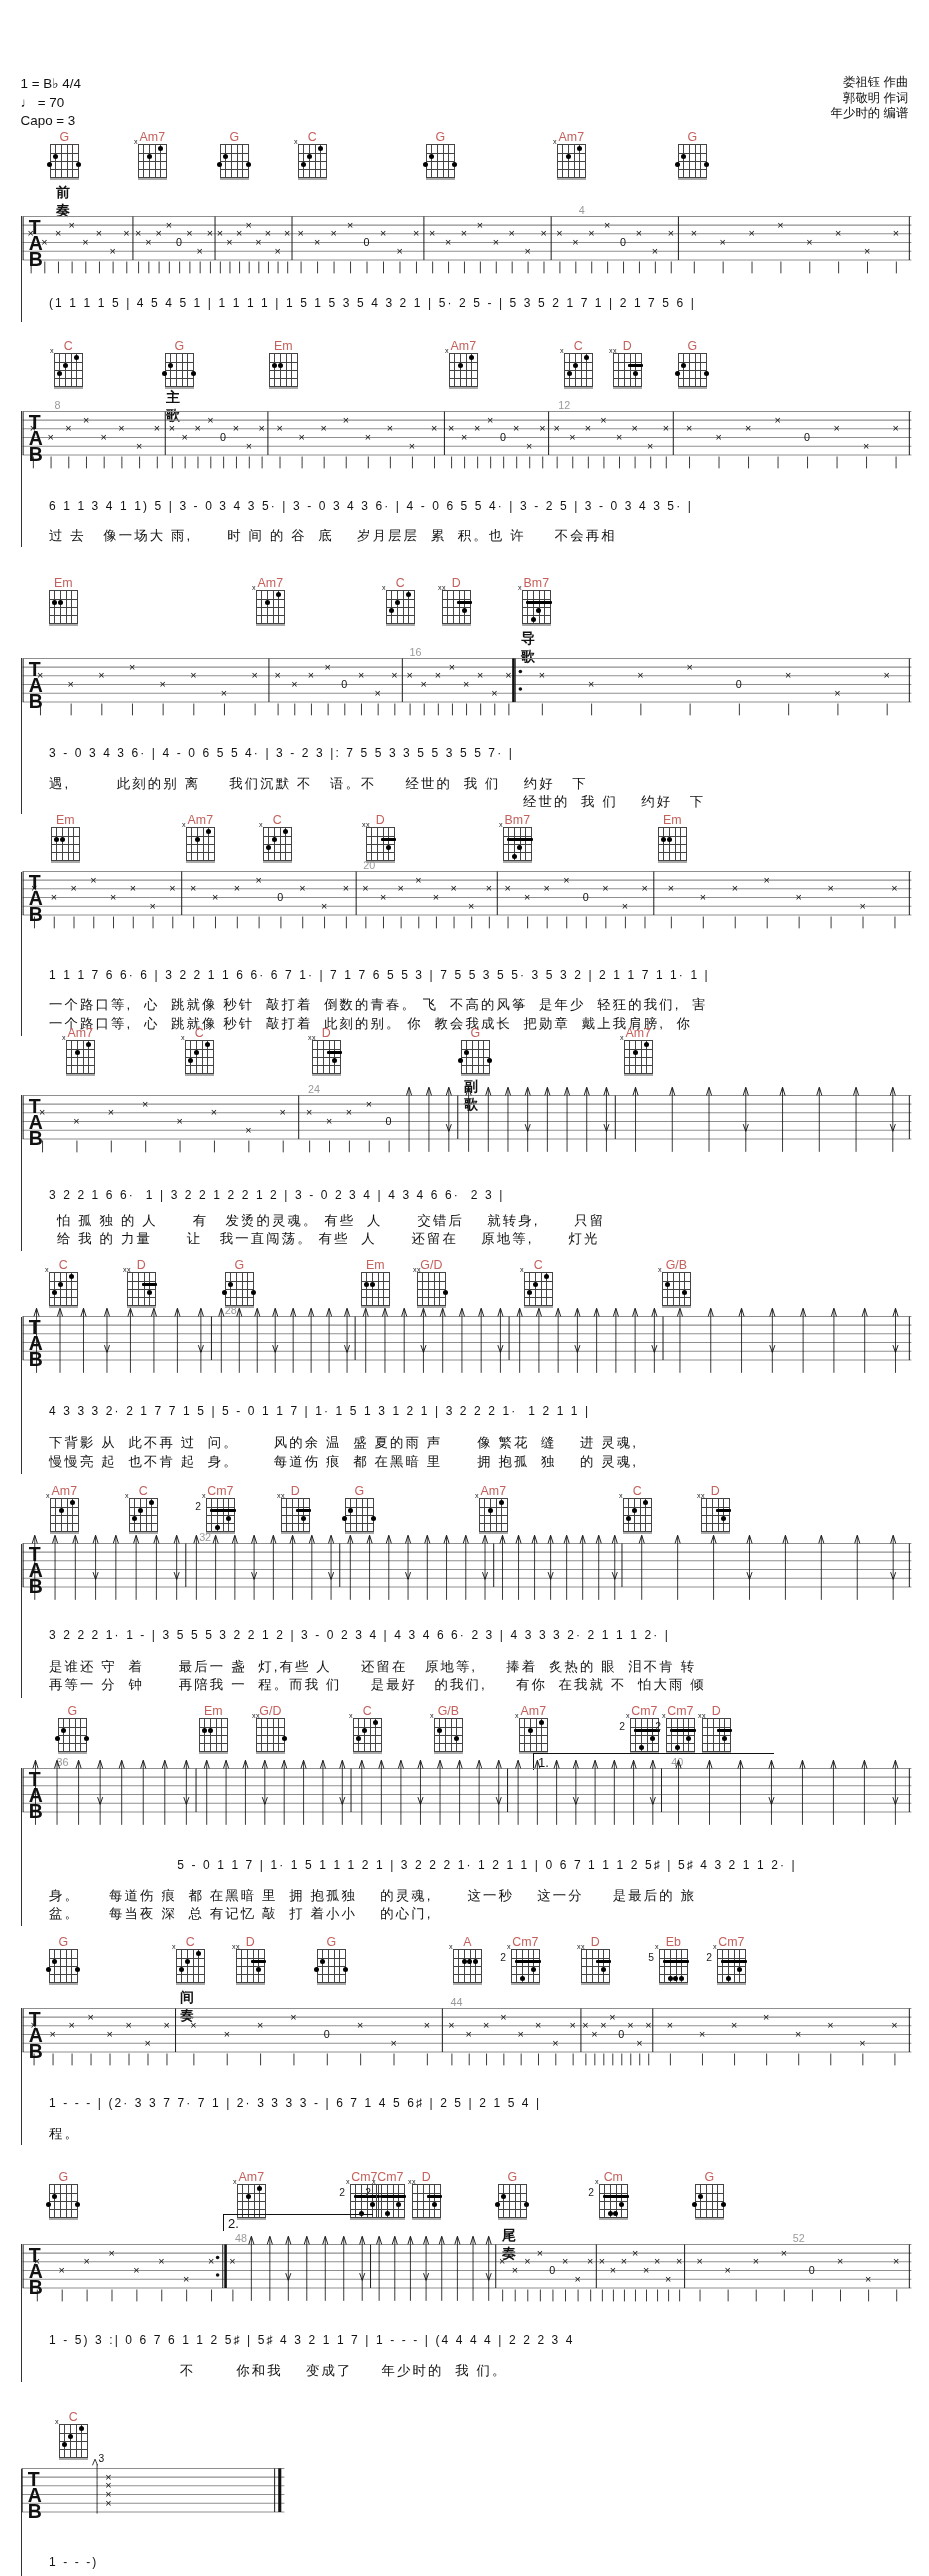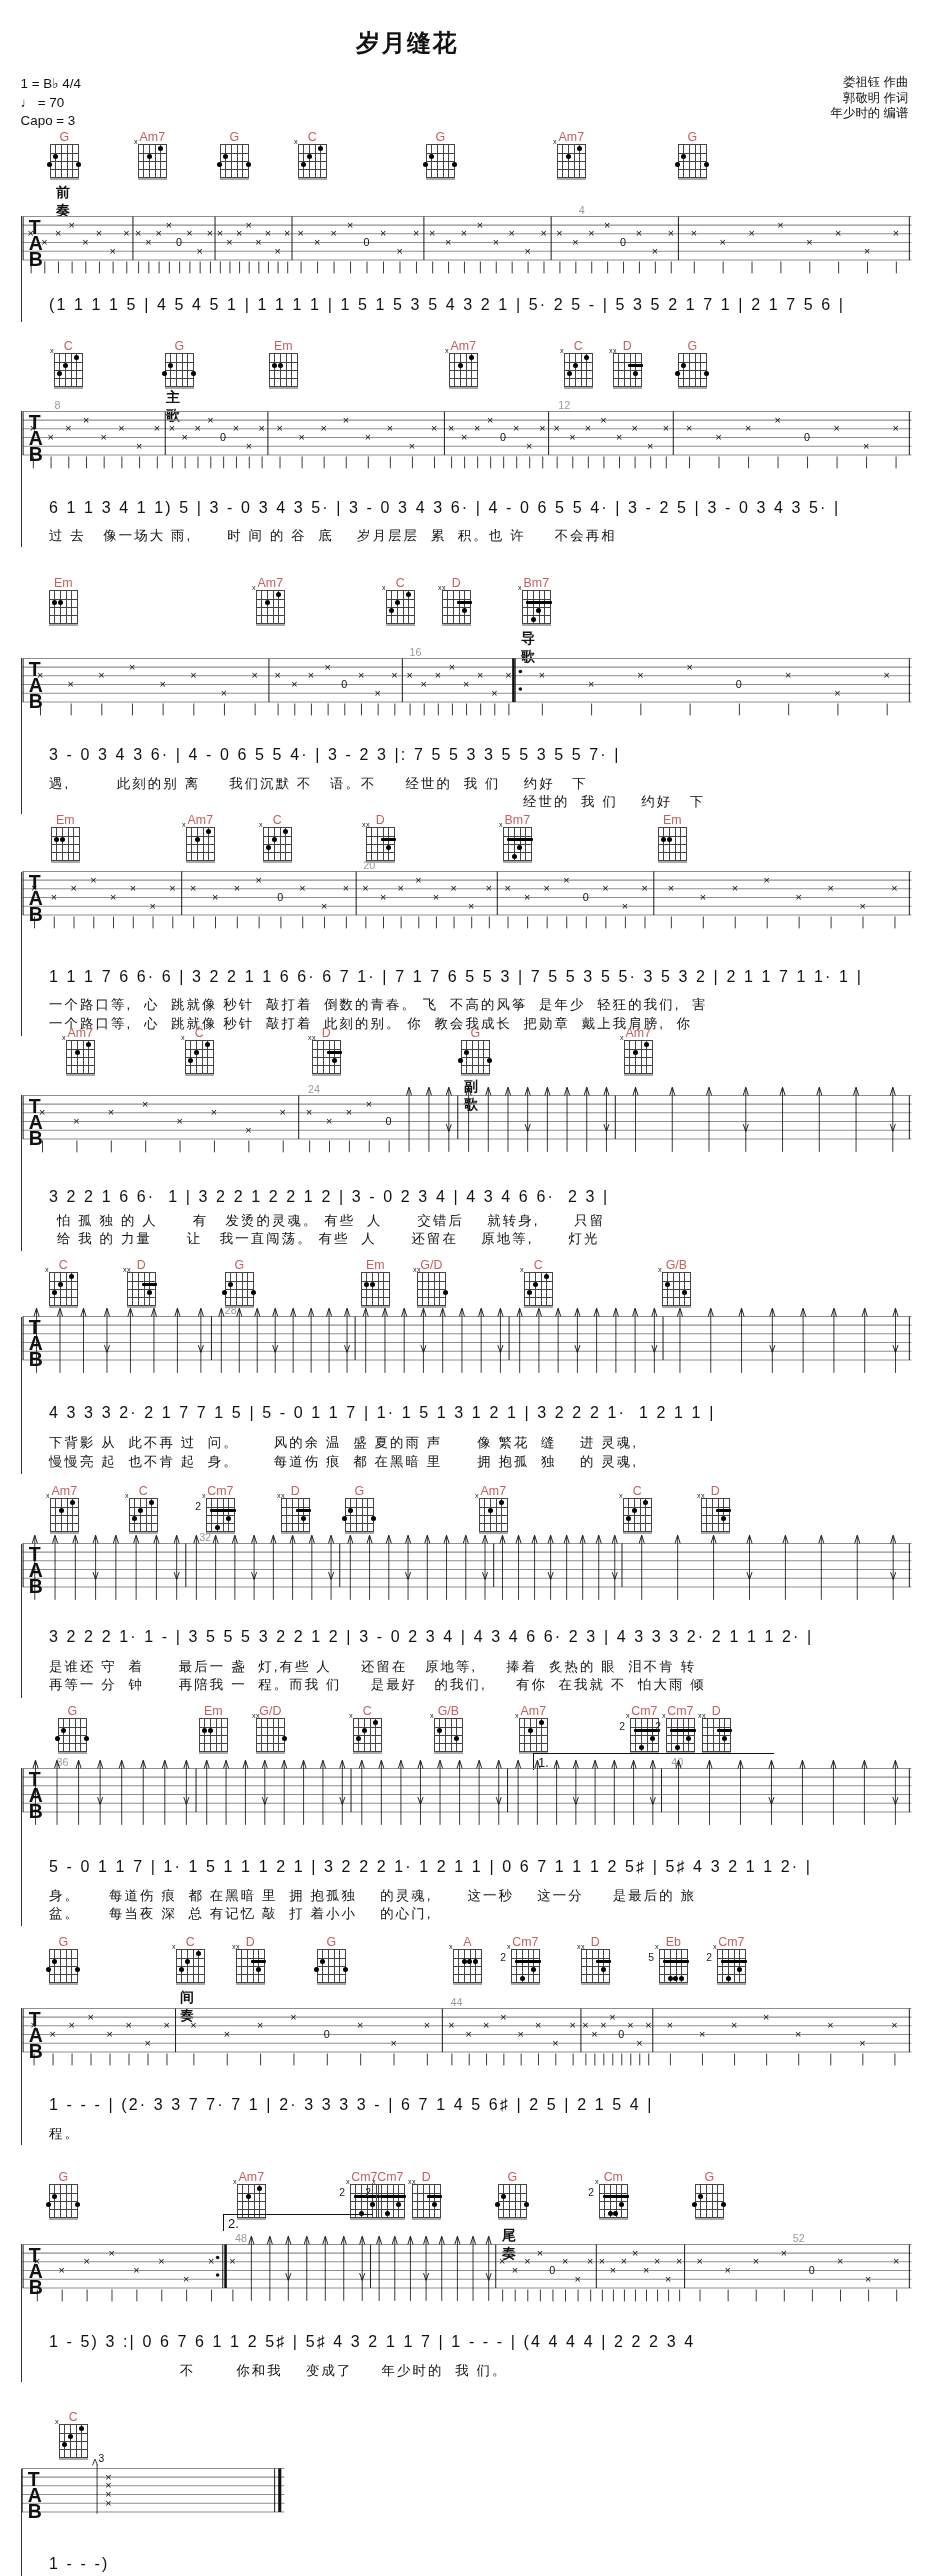--- a/index.html
+++ b/index.html
@@ -13,34 +13,33 @@
   .chord{position:absolute;width:36px;height:54px;}
   .chord .cname{position:absolute;left:-7.7px;top:0;width:52px;text-align:center;
                 font-size:12.4px;}
   .chord .mute{position:absolute;left:0px;top:6.7px;font-size:7.2px;letter-spacing:0.5px;color:#222;}
   .chord .flabel{position:absolute;left:-6.7px;top:17px;font-size:10.3px;color:#222;}
   .gline{position:absolute;background:#444;}
   .gbase{position:absolute;background:#aaa;}
   .dot{position:absolute;width:5.2px;height:5.2px;border-radius:50%;background:#000;}
   .cbar{position:absolute;height:3.1px;background:#000;border-radius:1px;}
   .seclabel{position:absolute;font-size:14px;font-weight:700;letter-spacing:1px;}
-  .numbers{position:absolute;font-size:16px;letter-spacing:2.1px;white-space:pre;
+  .numbers{position:absolute;font-size:12px;letter-spacing:2.1px;white-space:pre;
            font-family:"Liberation Sans",sans-serif;}
   .lyrics{position:absolute;font-size:13.4px;letter-spacing:2.1px;white-space:pre;}
   .measnum{fill:#9a9a9a;font-size:21px;font-family:"Liberation Sans",sans-serif;}
   .sysline{position:absolute;width:1px;background:#333;}
   .volta{position:absolute;border-top:1.5px solid #111;border-left:1.5px solid #111;}
   .volta span{position:absolute;left:4.1px;top:1px;font-size:13px;}
   svg text.tabclef{font-weight:700;font-family:"Liberation Sans",sans-serif;}
 </style>
 </head>
 <body>
 
 <div class="page">
-  <div class="title">岁月缝花</div>
   <div class="meta">
     <div>1 = B♭  4/4</div>
     <div>♩ = 70</div>
     <div>Capo = 3</div>
   </div>
   <div class="credits">
     <div>娄祖钰 作曲</div>
     <div>郭敬明 作词</div>
     <div>年少时的 编谱</div>
   </div>
@@ -1910,21 +1909,21 @@
           <polyline points="1516.70625,30 1521.70625,14 1526.70625,30" fill="none" stroke="#111" stroke-width="1.8"></polyline>
           <line x1="1582.08125" y1="140" x2="1582.08125" y2="16" stroke="#111" stroke-width="1.6"></line>
           <polyline points="1577.08125,30 1582.08125,14 1587.08125,30" fill="none" stroke="#111" stroke-width="1.8"></polyline>
           <line x1="1642.45625" y1="140" x2="1642.45625" y2="16" stroke="#111" stroke-width="1.6"></line>
           <polyline points="1637.45625,30 1642.45625,14 1647.45625,30" fill="none" stroke="#111" stroke-width="1.8"></polyline>
           <line x1="1702.83125" y1="140" x2="1702.83125" y2="16" stroke="#111" stroke-width="1.6"></line>
           <polyline points="1697.83125,30 1702.83125,14 1707.83125,30" fill="none" stroke="#111" stroke-width="1.8"></polyline>
           <polyline points="1697.83125,86 1702.83125,100 1707.83125,86" fill="none" stroke="#111" stroke-width="1.8"></polyline>
         </svg>
         <div class="sysline" style="left:20.6px;top:1768px;height:158px;"></div>
-        <div class="numbers" style="left:49px;top:1858px;width:876px;">5 - 0 1 1 7 | 1· 1 5 1 1 1 2 1 | 3 2 2 2 1· 1 2 1 1 | 0 6 7 1 1 1 2 5♯ | 5♯ 4 3 2 1 1 2· |</div>
+        <div class="numbers" style="left:49px;top:1858px;width:876px;text-align:center;">5 - 0 1 1 7 | 1· 1 5 1 1 1 2 1 | 3 2 2 2 1· 1 2 1 1 | 0 6 7 1 1 1 2 5♯ | 5♯ 4 3 2 1 1 2· |</div>
         <div class="lyrics" style="left:49px;top:1887px;">身。     每道伤 痕  都 在黑暗 里  拥 抱孤独    的灵魂,      这一秒    这一分     是最后的 旅</div>
         <div class="lyrics" style="left:49px;top:1905px;">盆。     每当夜 深  总 有记忆 敲  打 着小小    的心门,</div>
       </div>
       <div style="position:absolute;left:0;top:0;">
         <div class="chord" style="left:45px;top:1935px;">
           <div class="cname" style="color:#c4615c;">G</div>
           <div class="gline" style="left:3.6px;top:14.4px;width:0.5px;height:33px;"></div>
           <div class="gline" style="left:9.3px;top:14.4px;width:0.5px;height:33px;"></div>
           <div class="gline" style="left:15px;top:14.4px;width:0.5px;height:33px;"></div>
           <div class="gline" style="left:20.6px;top:14.4px;width:0.5px;height:33px;"></div>

